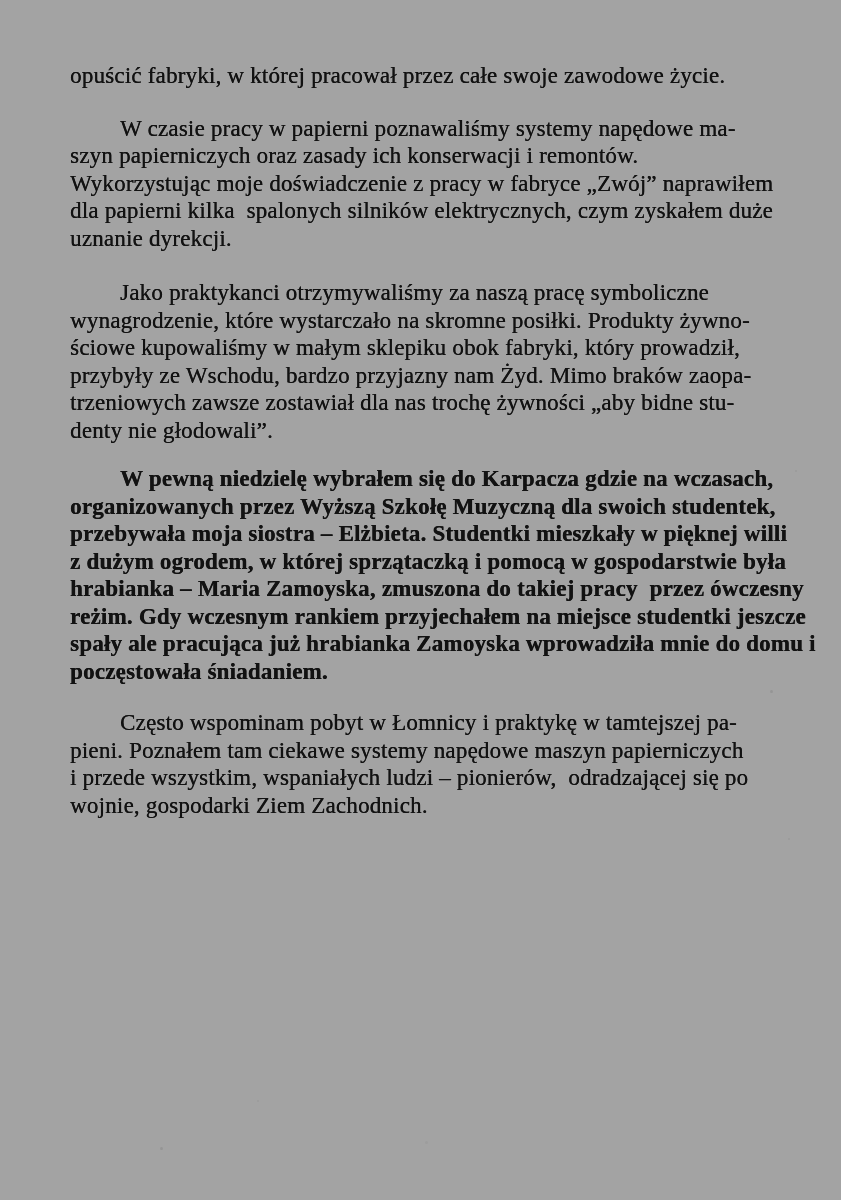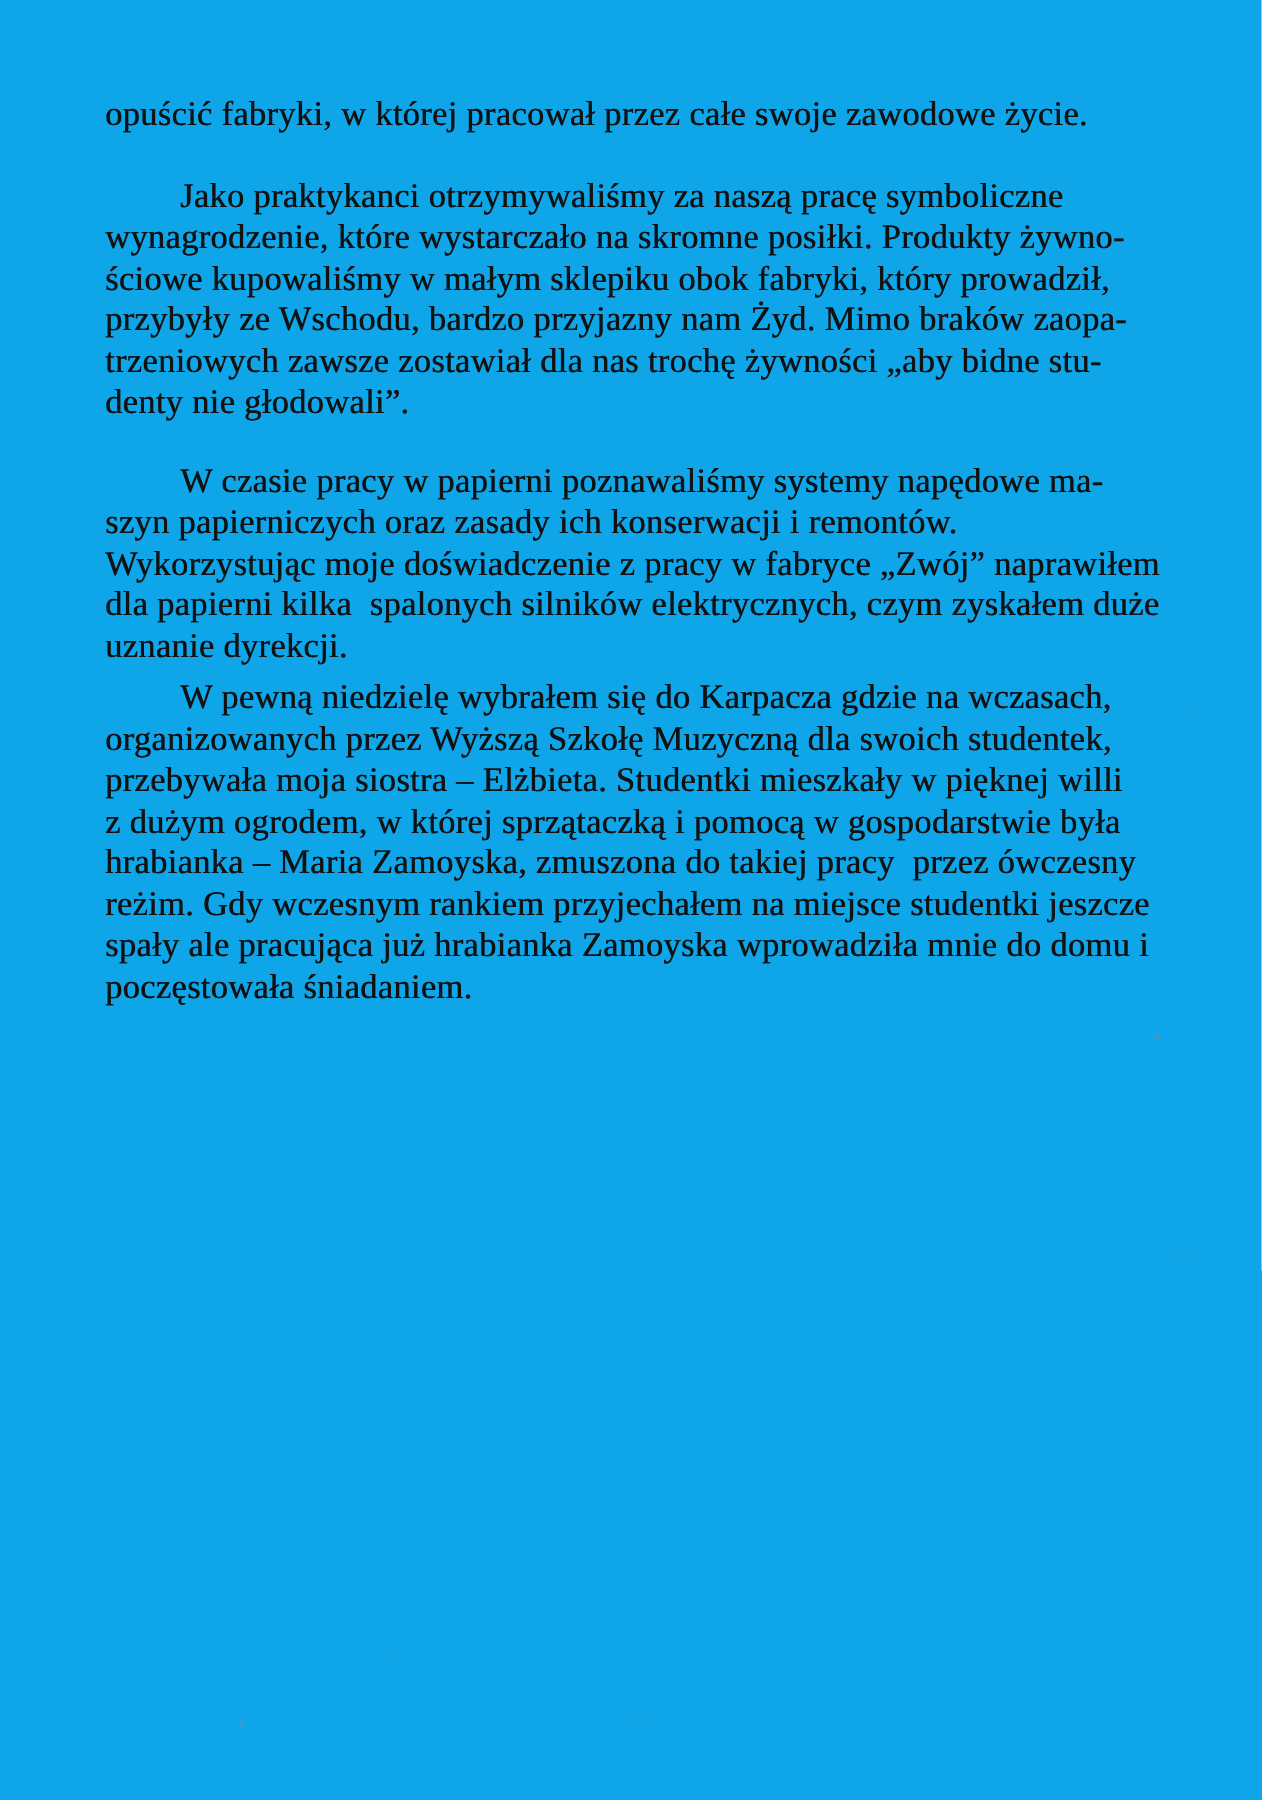--- a/index.html
+++ b/index.html
@@ -6,21 +6,21 @@
   html, body {
     margin: 0;
     padding: 0;
     background: #e8e8e8;
   }
   .page {
     position: relative;
     width: 841px;
     height: 1200px;
     margin: 0 auto;
-    background: #0ea5e9;
+    background: #a3a3a3;
     overflow: hidden;
     font-family: "Liberation Serif", "DejaVu Serif", serif;
     color: #121212;
   }
   .text-column {
     position: absolute;
     left: 70px;
     top: 62px;
     width: 745px;
   }
@@ -28,21 +28,21 @@
     margin: 0;
     font-size: 23px;
     line-height: 27.5px;
     letter-spacing: 0.2px;
     white-space: pre;            
     text-shadow: 0.3px 0 0 currentColor;  
   }
   .indent { text-indent: 50px; }
   .gap-27 { margin-top: 27px; }
   .gap-25 { margin-top: 25px; }
-  .gap-21 { margin-top: 7px; }
+  .gap-21 { margin-top: 21px; font-weight: bold; }
   .gap-24 { margin-top: 24px; }
   
   .speck {
     position: absolute;
     background: #8a8a8a;
     border-radius: 50%;
     opacity: 0.55;
   }
   .speck.s1 { left: 770px; top: 690px; width: 3px; height: 3px; }
   .speck.s2 { left: 795px; top: 470px; width: 2px; height: 2px; opacity: 0.35; }
@@ -50,39 +50,43 @@
   .speck.s4 { left: 425px; top: 1141px; width: 3px; height: 3px; opacity: 0.25; }
   .speck.s5 { left: 257px; top: 1100px; width: 2px; height: 2px; opacity: 0.3; }
   .speck.s6 { left: 788px; top: 838px; width: 2px; height: 2px; opacity: 0.35; }
 </style>
 </head>
 <body>
 
 <div class="page">
   <div class="text-column">
     <p class="para">opuścić fabryki, w której pracował przez całe swoje zawodowe życie.</p>
+    <p class="para indent gap-25">W czasie pracy w papierni poznawaliśmy systemy napędowe ma-
+szyn papierniczych oraz zasady ich konserwacji i remontów.
+Wykorzystując moje doświadczenie z pracy w fabryce „Zwój” naprawiłem
+dla papierni kilka  spalonych silników elektrycznych, czym zyskałem duże
+uznanie dyrekcji.</p>
     <p class="para indent gap-27">Jako praktykanci otrzymywaliśmy za naszą pracę symboliczne
 wynagrodzenie, które wystarczało na skromne posiłki. Produkty żywno-
 ściowe kupowaliśmy w małym sklepiku obok fabryki, który prowadził,
 przybyły ze Wschodu, bardzo przyjazny nam Żyd. Mimo braków zaopa-
 trzeniowych zawsze zostawiał dla nas trochę żywności „aby bidne stu-
 denty nie głodowali”.</p>
-    <p class="para indent gap-25">W czasie pracy w papierni poznawaliśmy systemy napędowe ma-
-szyn papierniczych oraz zasady ich konserwacji i remontów.
-Wykorzystując moje doświadczenie z pracy w fabryce „Zwój” naprawiłem
-dla papierni kilka  spalonych silników elektrycznych, czym zyskałem duże
-uznanie dyrekcji.</p>
     <p class="para indent gap-21">W pewną niedzielę wybrałem się do Karpacza gdzie na wczasach,
 organizowanych przez Wyższą Szkołę Muzyczną dla swoich studentek,
 przebywała moja siostra – Elżbieta. Studentki mieszkały w pięknej willi
 z dużym ogrodem, w której sprzątaczką i pomocą w gospodarstwie była
 hrabianka – Maria Zamoyska, zmuszona do takiej pracy  przez ówczesny
 reżim. Gdy wczesnym rankiem przyjechałem na miejsce studentki jeszcze
 spały ale pracująca już hrabianka Zamoyska wprowadziła mnie do domu i
 poczęstowała śniadaniem.</p>
+    <p class="para indent gap-24">Często wspominam pobyt w Łomnicy i praktykę w tamtejszej pa-
+pieni. Poznałem tam ciekawe systemy napędowe maszyn papierniczych
+i przede wszystkim, wspaniałych ludzi – pionierów,  odradzającej się po
+wojnie, gospodarki Ziem Zachodnich.</p>
   </div>
 
   <div class="speck s1"></div>
   <div class="speck s2"></div>
   <div class="speck s3"></div>
   <div class="speck s4"></div>
   <div class="speck s5"></div>
   <div class="speck s6"></div>
 </div>
 

